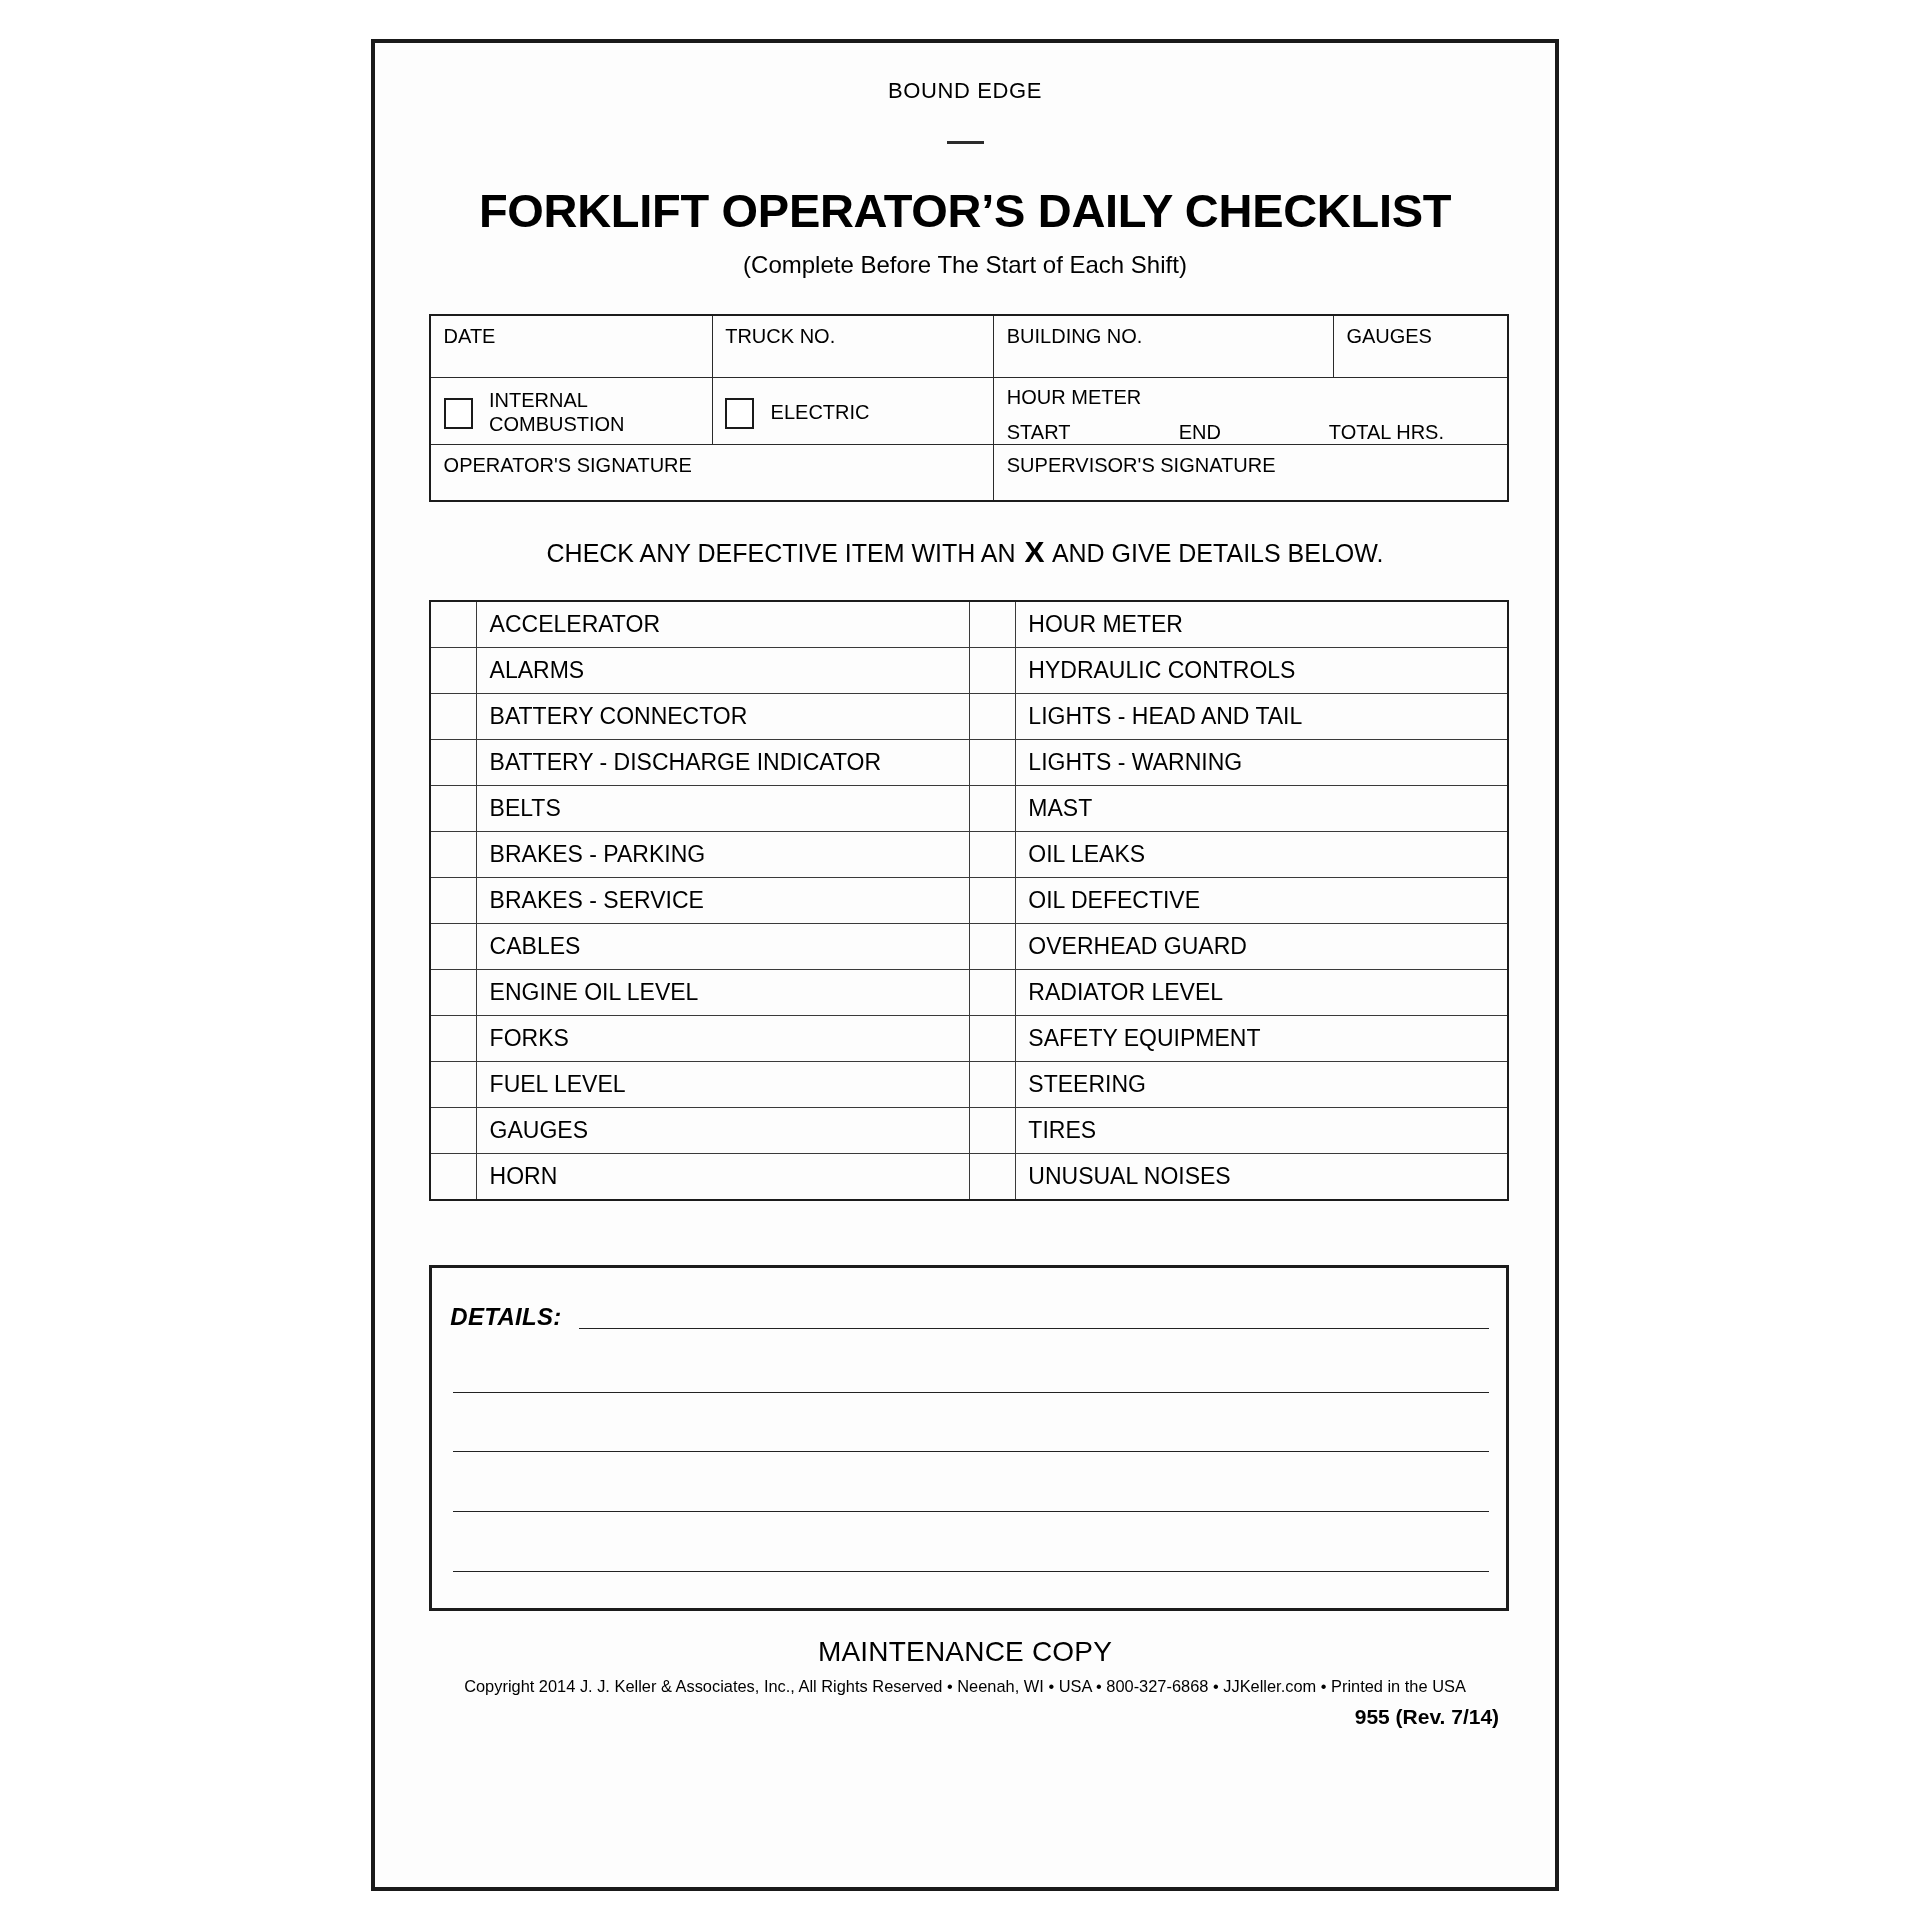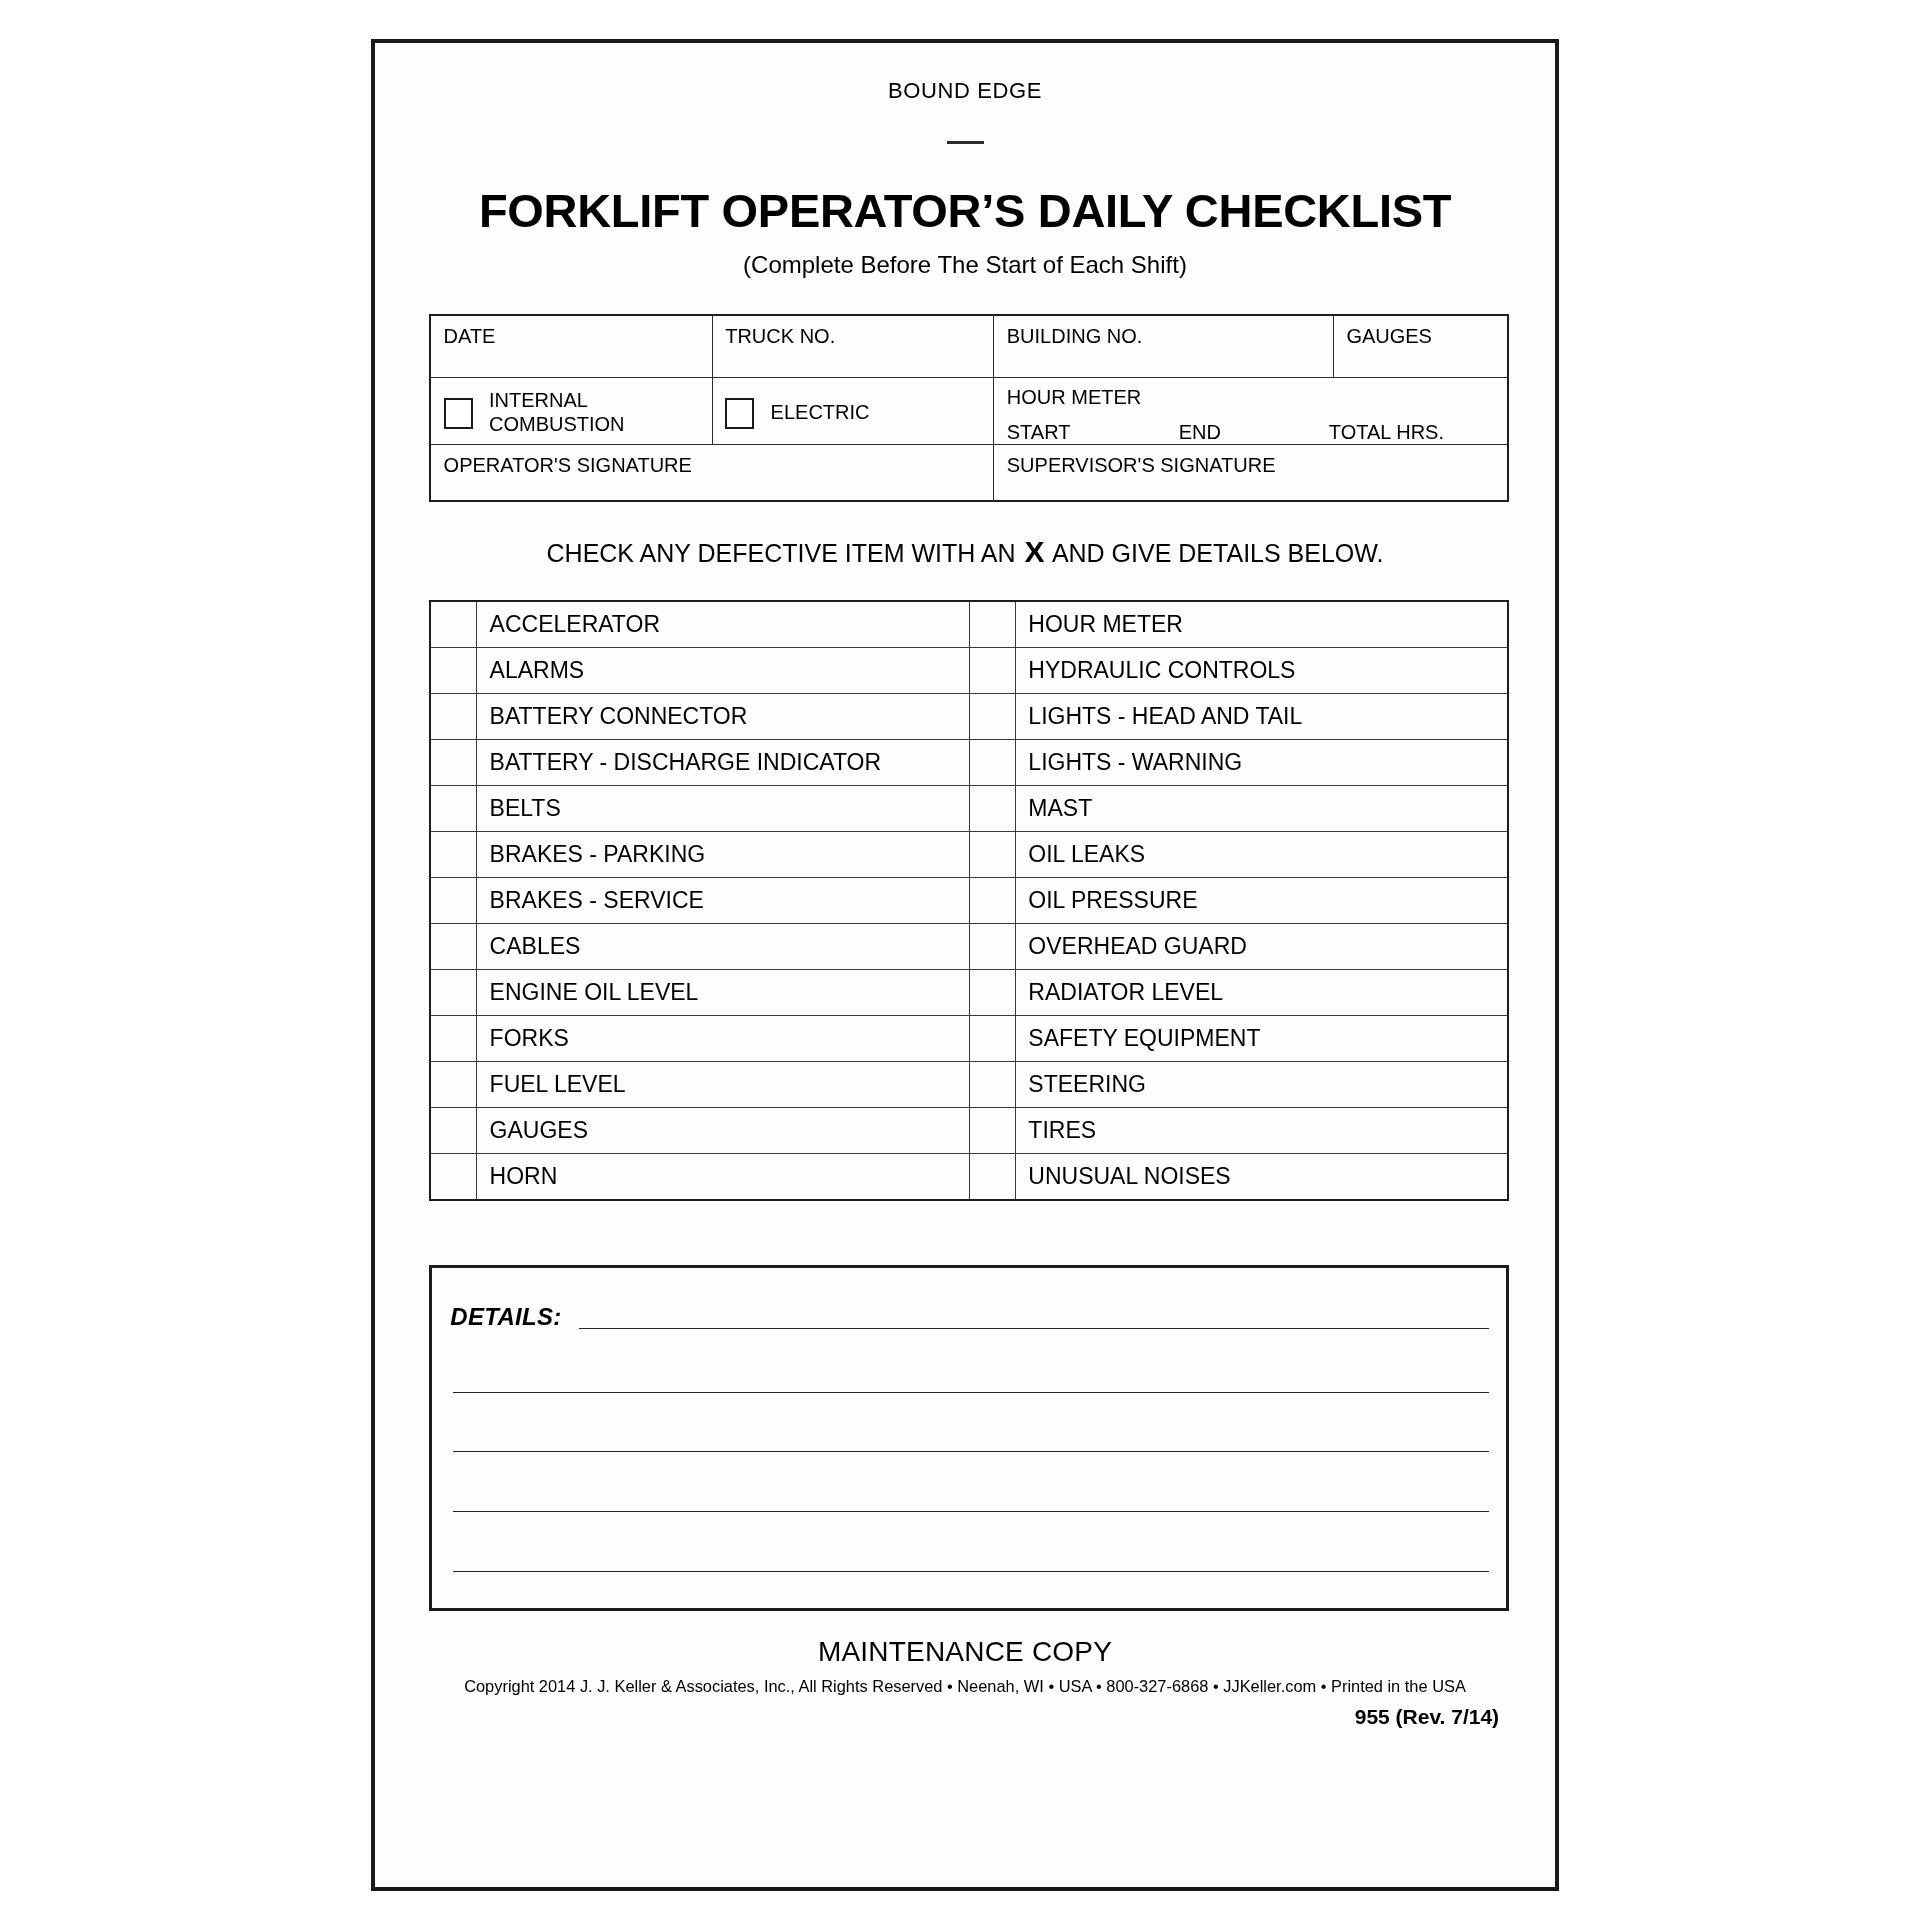--- a/index.html
+++ b/index.html
@@ -324,21 +324,21 @@
             <tr>
               <td class="box-col"></td>
               <td>BRAKES - PARKING</td>
               <td class="box-col"></td>
               <td>OIL LEAKS</td>
             </tr>
             <tr>
               <td class="box-col"></td>
               <td>BRAKES - SERVICE</td>
               <td class="box-col"></td>
-              <td>OIL PRESSURE</td>
+              <td>OIL DEFECTIVE</td>
             </tr>
             <tr>
               <td class="box-col"></td>
               <td>CABLES</td>
               <td class="box-col"></td>
               <td>OVERHEAD GUARD</td>
             </tr>
             <tr>
               <td class="box-col"></td>
               <td>ENGINE OIL LEVEL</td>

